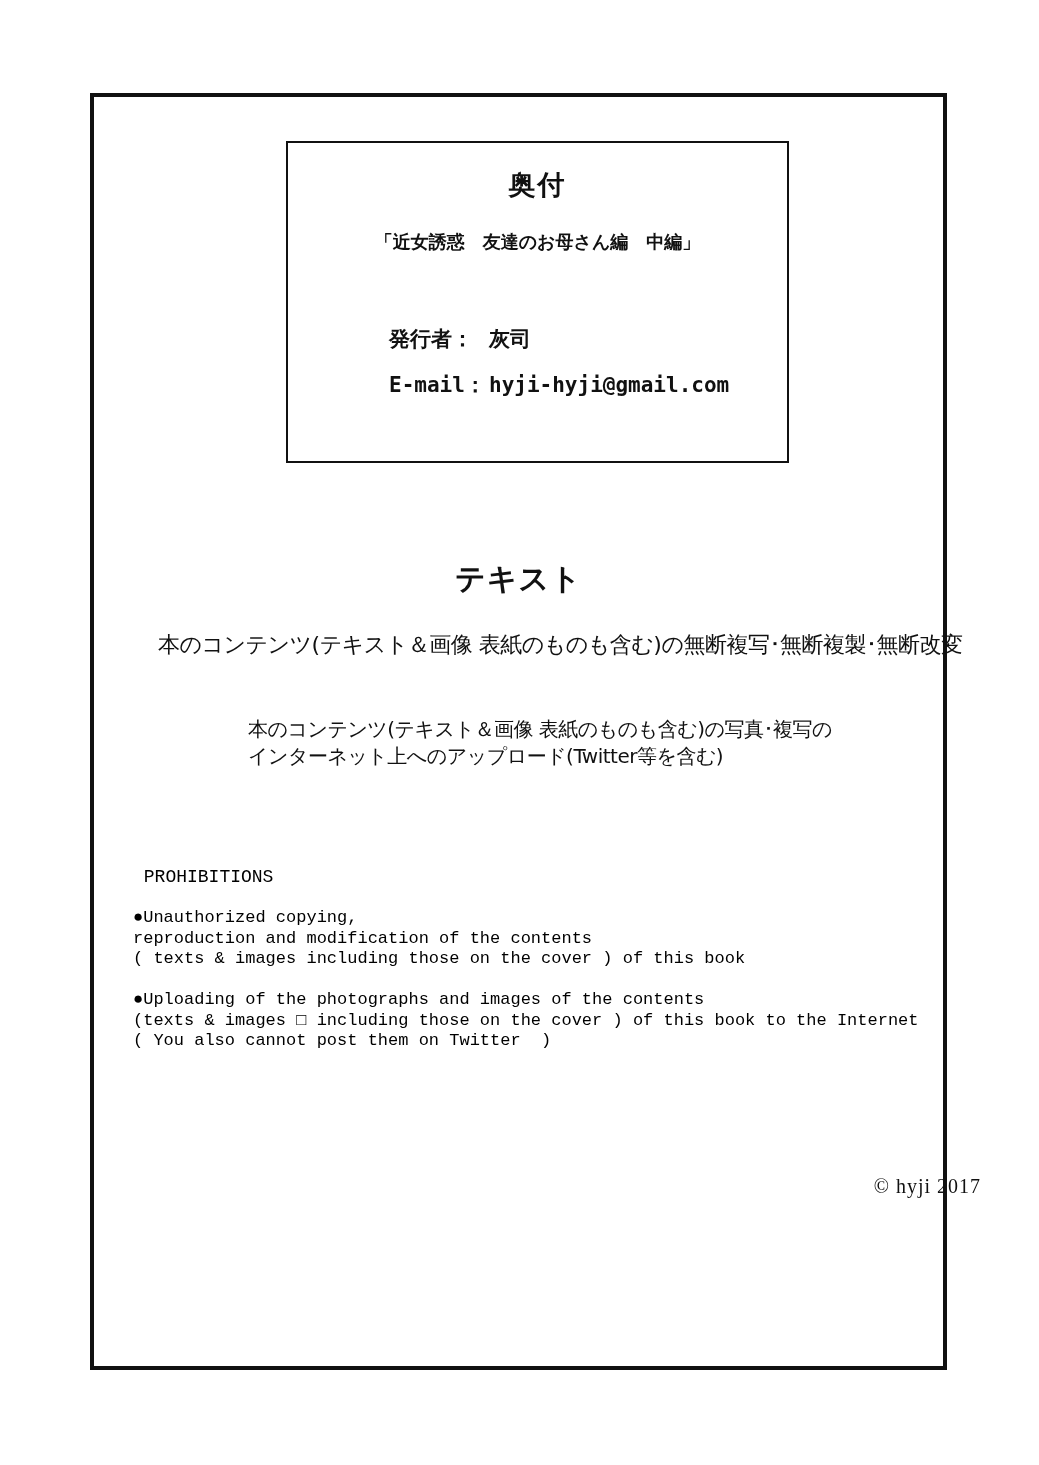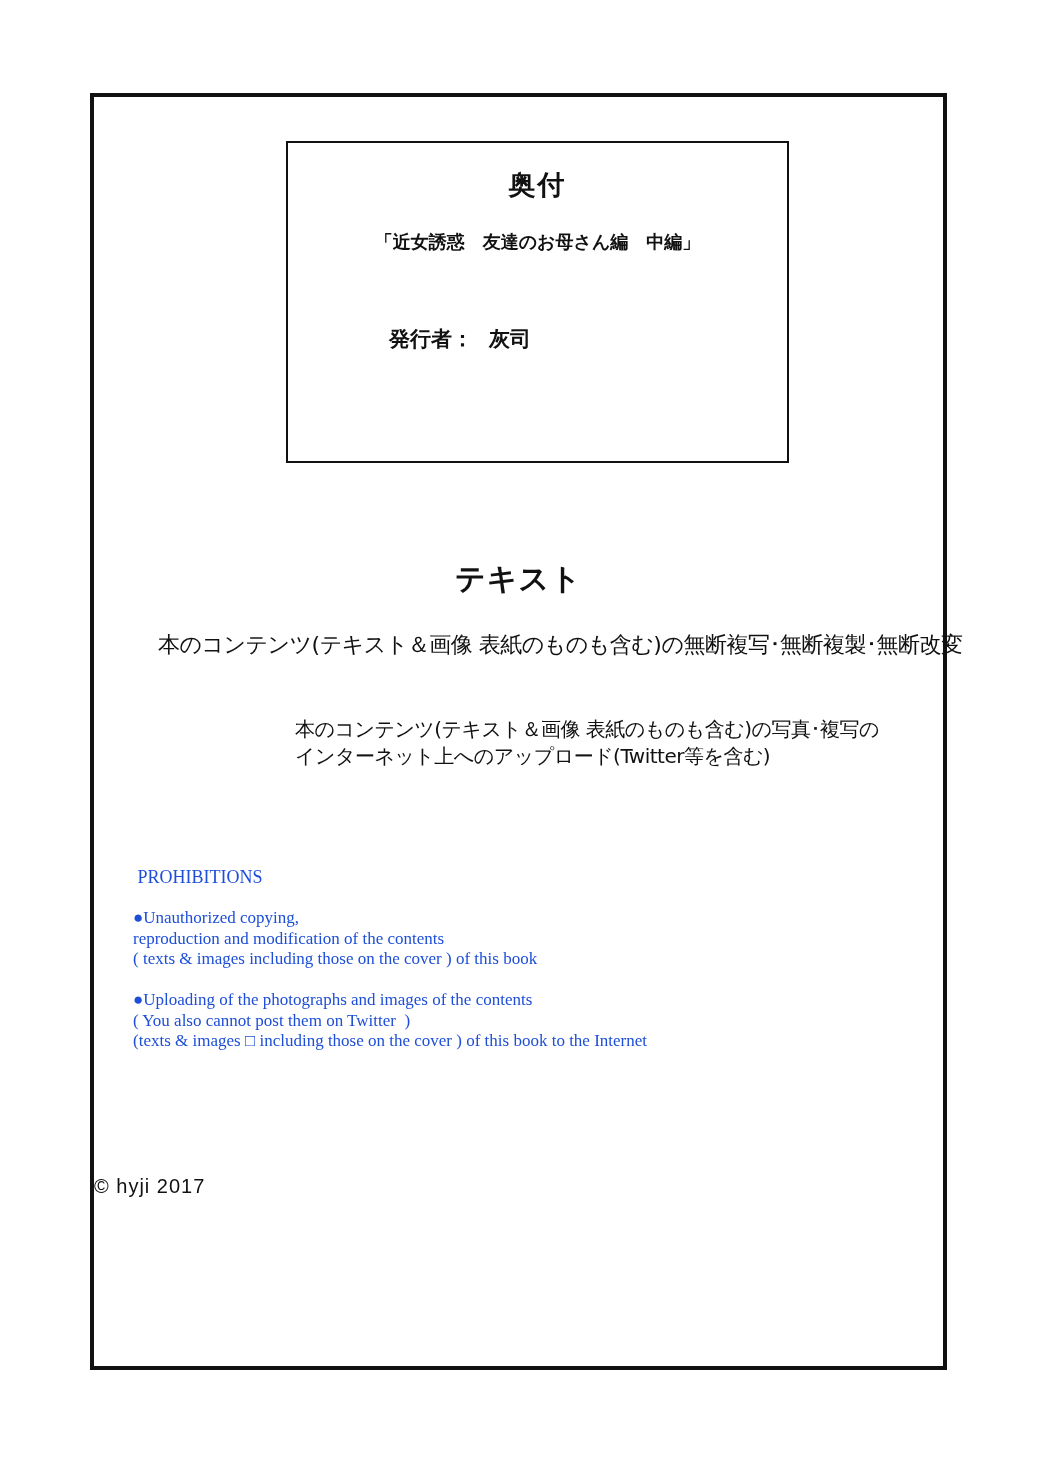--- a/index.html
+++ b/index.html
@@ -92,83 +92,86 @@
     white-space: nowrap;
   }
   .ja-para-2 {
     position: absolute;
     left: 154px;   
     top: 619px;    
     font-size: 20px;
     line-height: 27px;
     letter-spacing: -0.5px;
     white-space: nowrap;
-    margin-left: 47px;
   }
   .en-block {
     position: absolute;
     left: 39px;    
     top: 770px;    
-    font-family: Liberation Serif, serif;
+    font-family: Liberation Mono, monospace;
     font-size: 17px;
     line-height: 20.5px;
-    color: #1d4ed8;
+    color: #000000;
   }
   .en-line {
     min-height: 20.5px;
     white-space: pre;
   }
   .en-line.heading-line {
     font-size: 18px;
   }
   .copyright {
     position: absolute;
     top: 1078px;   
     left: 0;
     width: 100%;
-    text-align: left;
-    font-family: Liberation Sans, sans-serif;
+    text-align: right;
+    font-family: Liberation Serif, serif;
     font-size: 20px;
     letter-spacing: 1px;
+    padding-left: 38px;
   }
 </style>
 </head>
 <body>
 
 <div class="page">
   <div class="frame">
 
     <div class="colophon-box">
       <div class="okuzuke-heading">奥付</div>
       <div class="book-title">「近女誘惑　友達のお母さん編　中編」</div>
 
 
       <div class="field-row row-2">
         <span class="field-label">発行者：</span><span class="field-value">灰司</span>
       </div>
 
+      <div class="field-row row-3">
+        <span class="field-label">E-mail：</span><span class="field-value">hyji-hyji@gmail.com</span>
+      </div>
     </div>
 
     <div class="kinshi-heading">テキスト</div>
 
     <div class="ja-para-1">本のコンテンツ(テキスト＆画像 表紙のものも含む)の無断複写･無断複製･無断改変</div>
 
     <div class="ja-para-2">
       <div>本のコンテンツ(テキスト＆画像 表紙のものも含む)の写真･複写の</div>
       <div>インターネット上へのアップロード(Twitter等を含む)</div>
     </div>
 
     <div class="en-block">
       <div class="en-line heading-line"> PROHIBITIONS</div>
       <div class="en-line"></div>
       <div class="en-line">●Unauthorized copying,</div>
       <div class="en-line">reproduction and modification of the contents</div>
       <div class="en-line">( texts &amp; images including those on the cover ) of this book</div>
       <div class="en-line"></div>
       <div class="en-line">●Uploading of the photographs and images of the contents</div>
+      <div class="en-line">(texts &amp; images □ including those on the cover ) of this book to the Internet</div>
       <div class="en-line">( You also cannot post them on Twitter  )</div>
-      <div class="en-line">(texts &amp; images □ including those on the cover ) of this book to the Internet</div>
     </div>
 
     <div class="copyright">© hyji 2017</div>
 
   </div>
 </div>
 
 </body></html>

